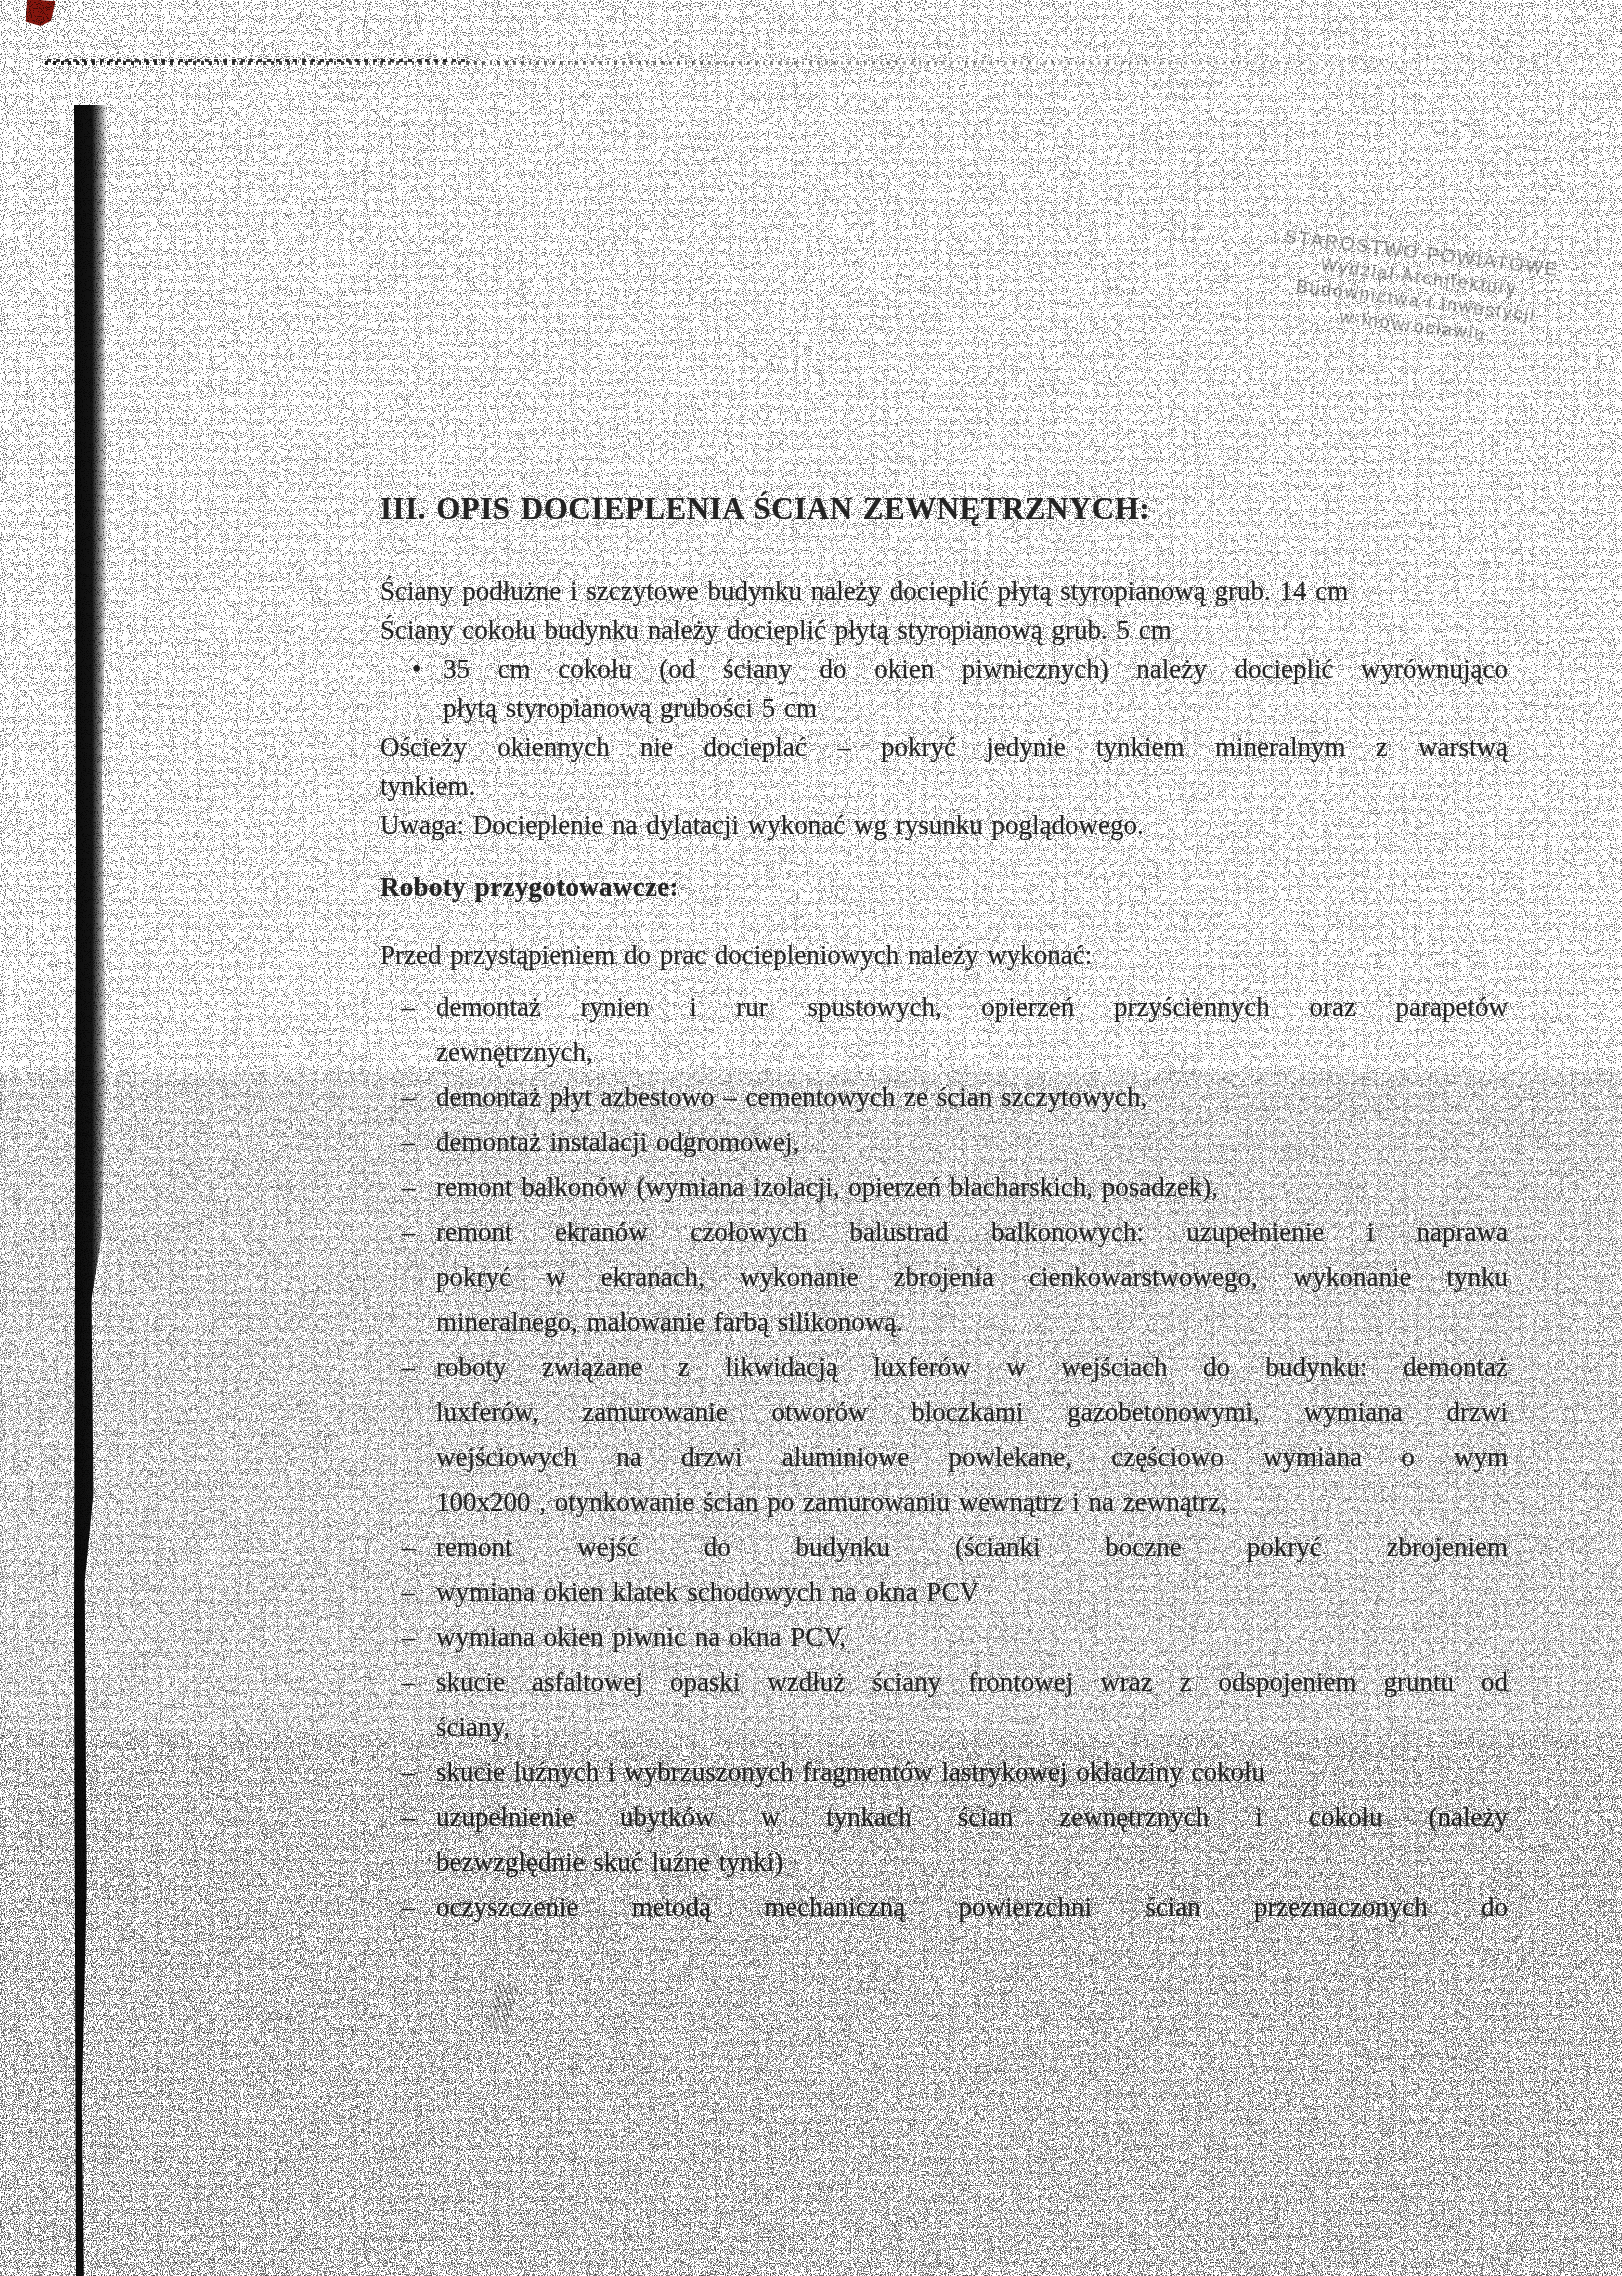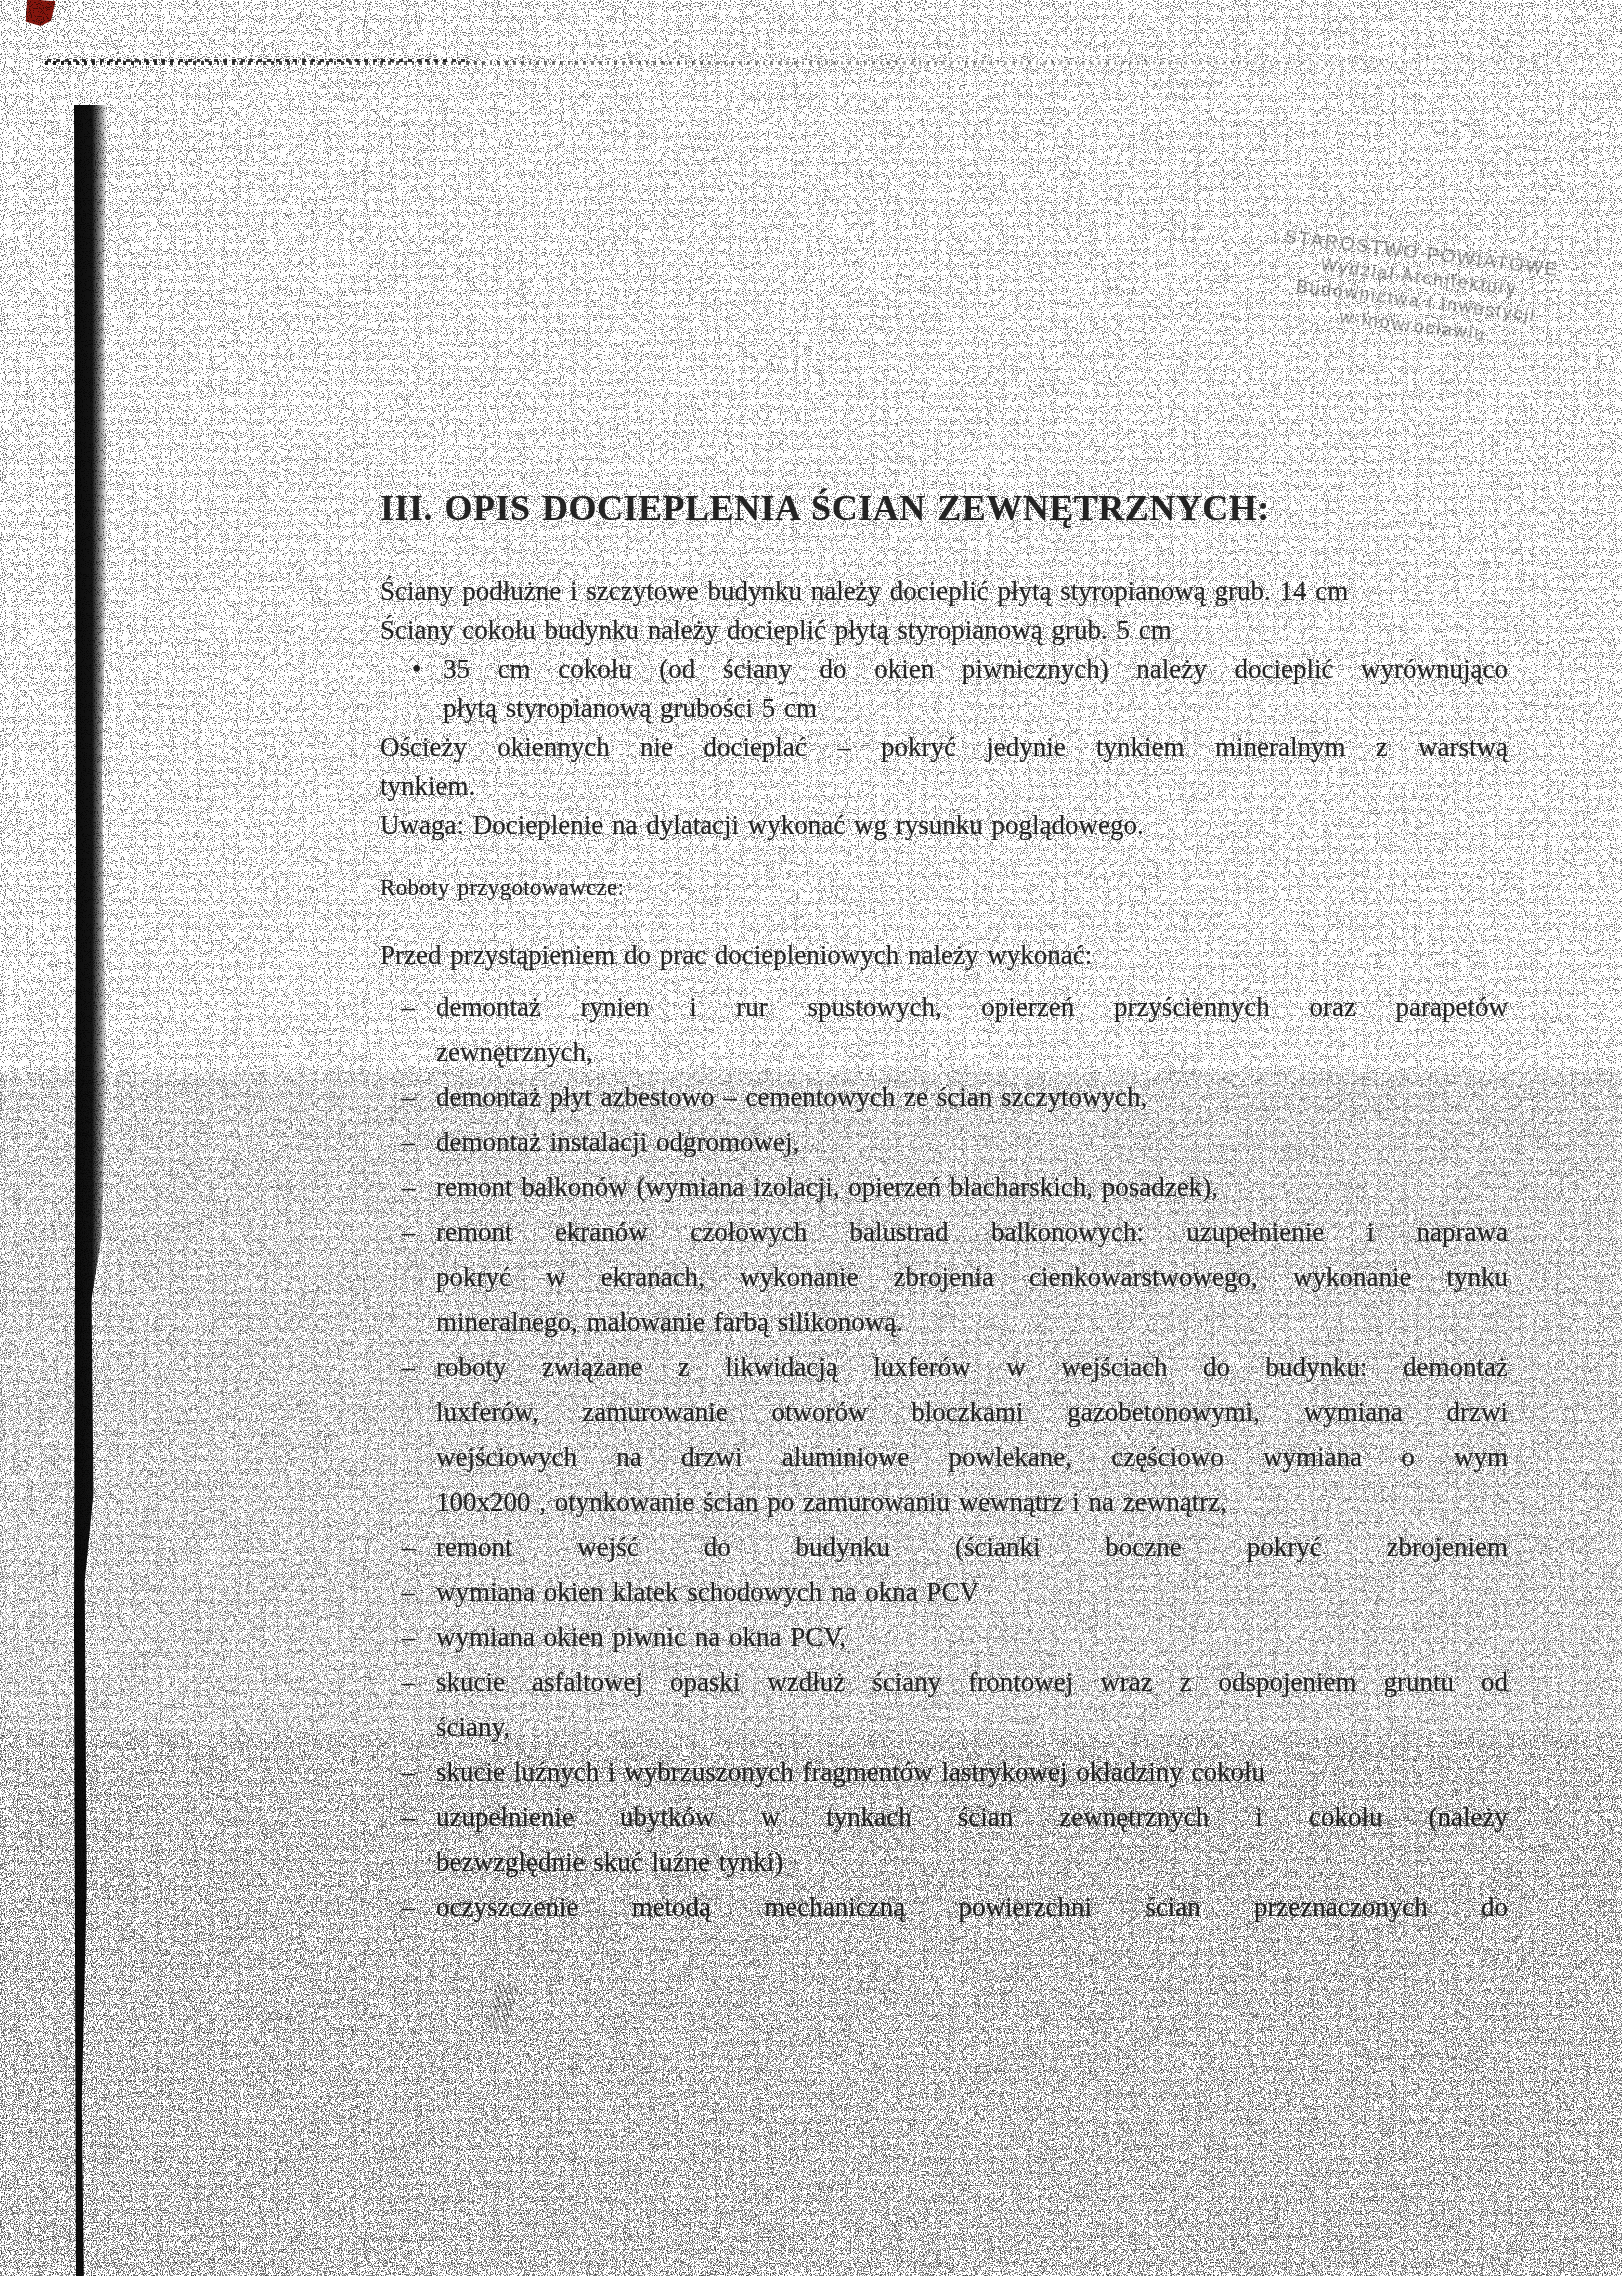--- a/index.html
+++ b/index.html
@@ -42,31 +42,31 @@
   }
   .stamp .s1{font-size:18.5px;line-height:25px;}
   .stamp .s2{font-size:17.6px;line-height:24.4px;}
   
   .doc{
     position:absolute;left:380px;top:488px;width:1128px;color:#151515;
     font-size:27px;line-height:39px;word-spacing:2px;opacity:.93;
     text-shadow:0 0 1px rgba(0,0,0,.35);
   }
   .doc-heading{
-    font-size:36px;font-weight:bold;line-height:41px;margin:0;letter-spacing:0.5px;
+    font-size:31px;font-weight:bold;line-height:41px;margin:0;letter-spacing:0.5px;
   }
   .intro{margin-top:43px;}
   .intro p{margin:0;}
   .line{margin:0;}
   .stretch{text-align:justify;text-align-last:justify;text-justify:inter-word;}
   .ibullet{position:relative;padding-left:63px;}
   .ibullet .imark{position:absolute;left:32px;top:0;}
   .note .nlabel{font-weight:normal;text-align:center;}
   .sec-heading{
-    font-size:23px;font-weight:normal;line-height:39px;margin:23.4px 0 0 0;letter-spacing:0.3px;
+    font-size:27px;font-weight:bold;line-height:39px;margin:23.4px 0 0 0;letter-spacing:0.3px;
   }
   .list-intro{margin:29px 0 0 0;}
   .prep{margin-top:9.8px;line-height:45px;}
   .li{position:relative;padding-left:56px;}
   .li .dmark{position:absolute;left:21.5px;top:0;}
 </style>
 </head>
 <body>
 
 <div class="top-rule"></div>

